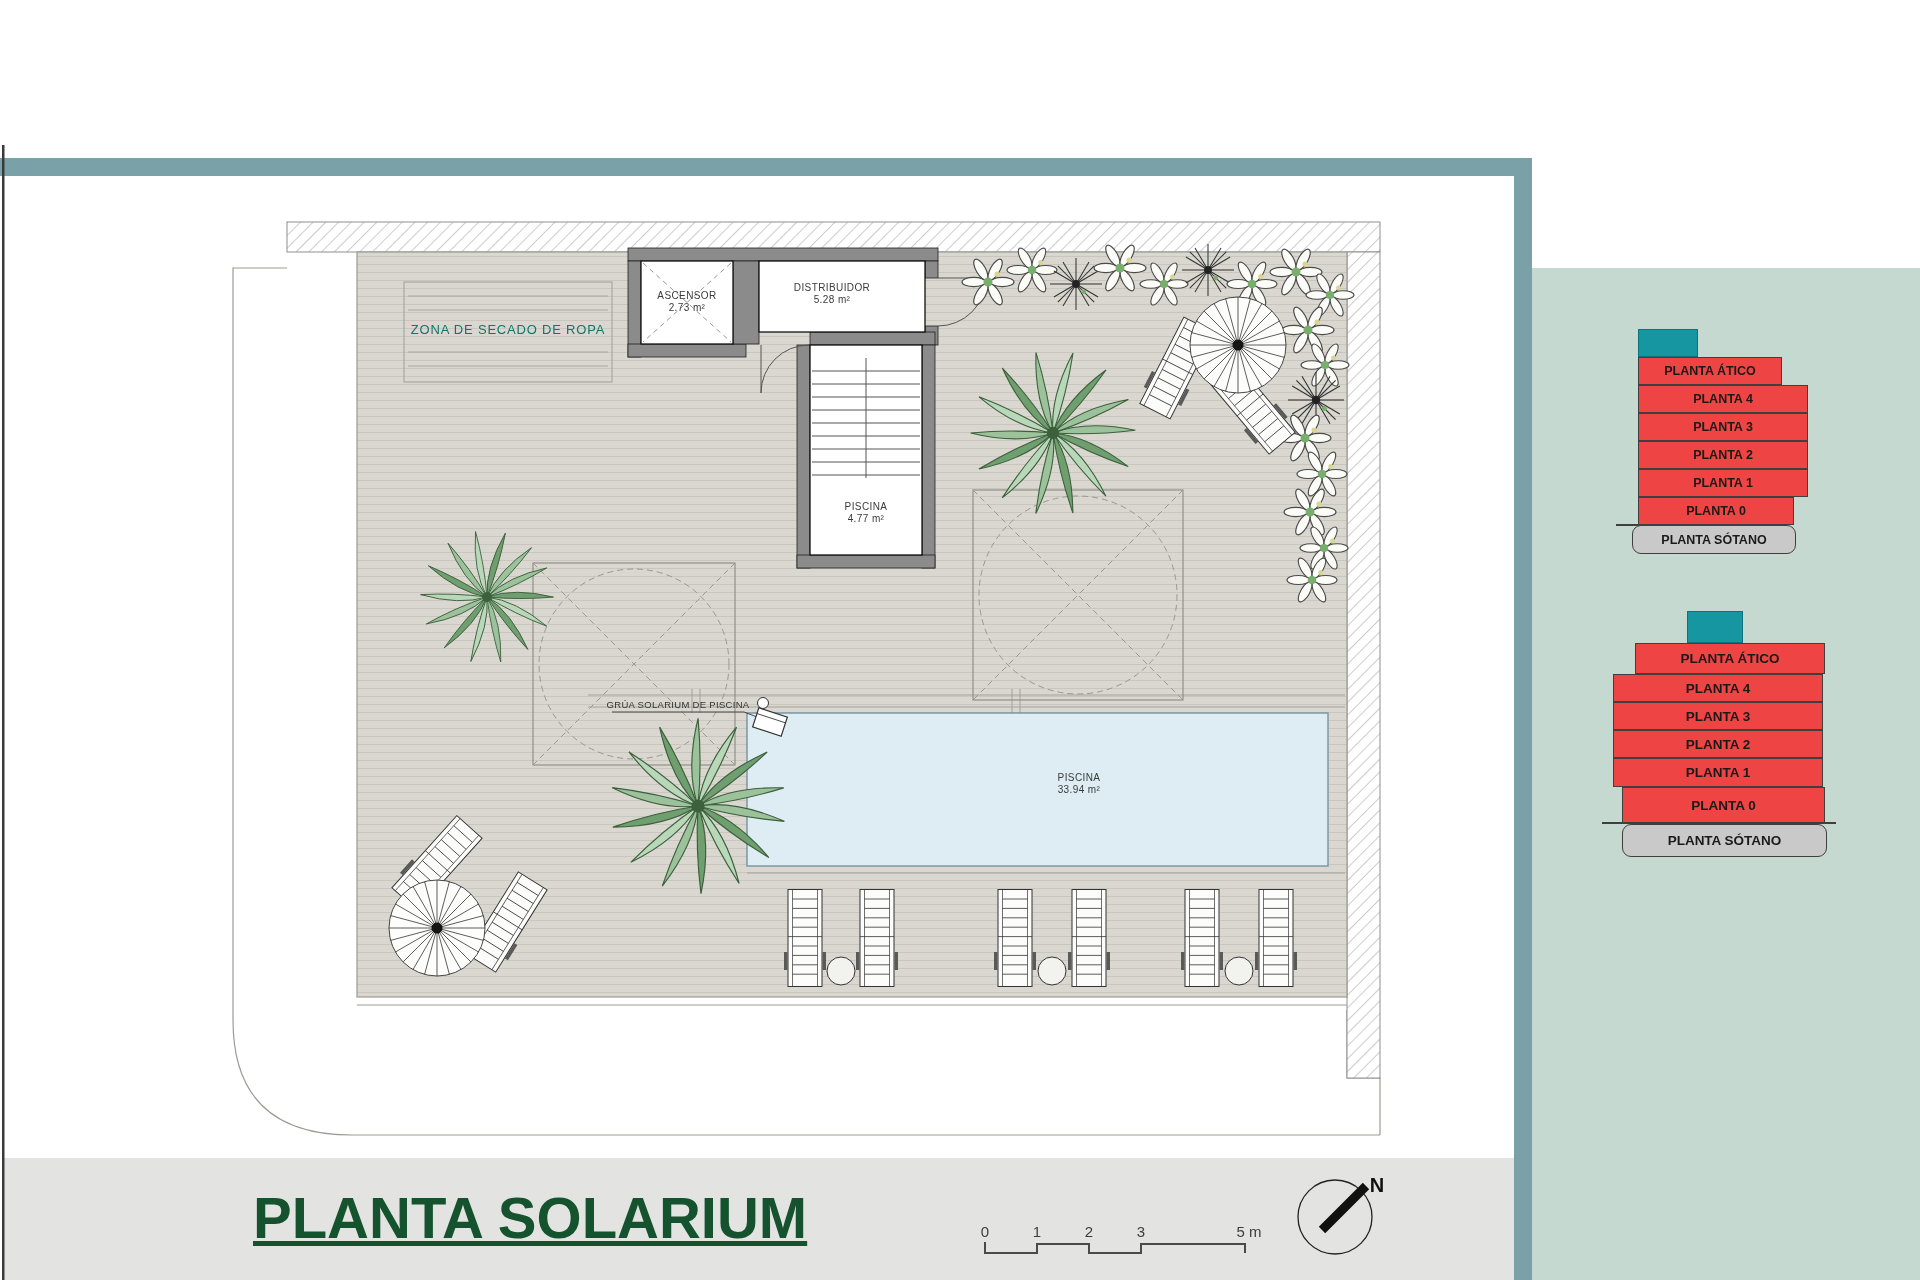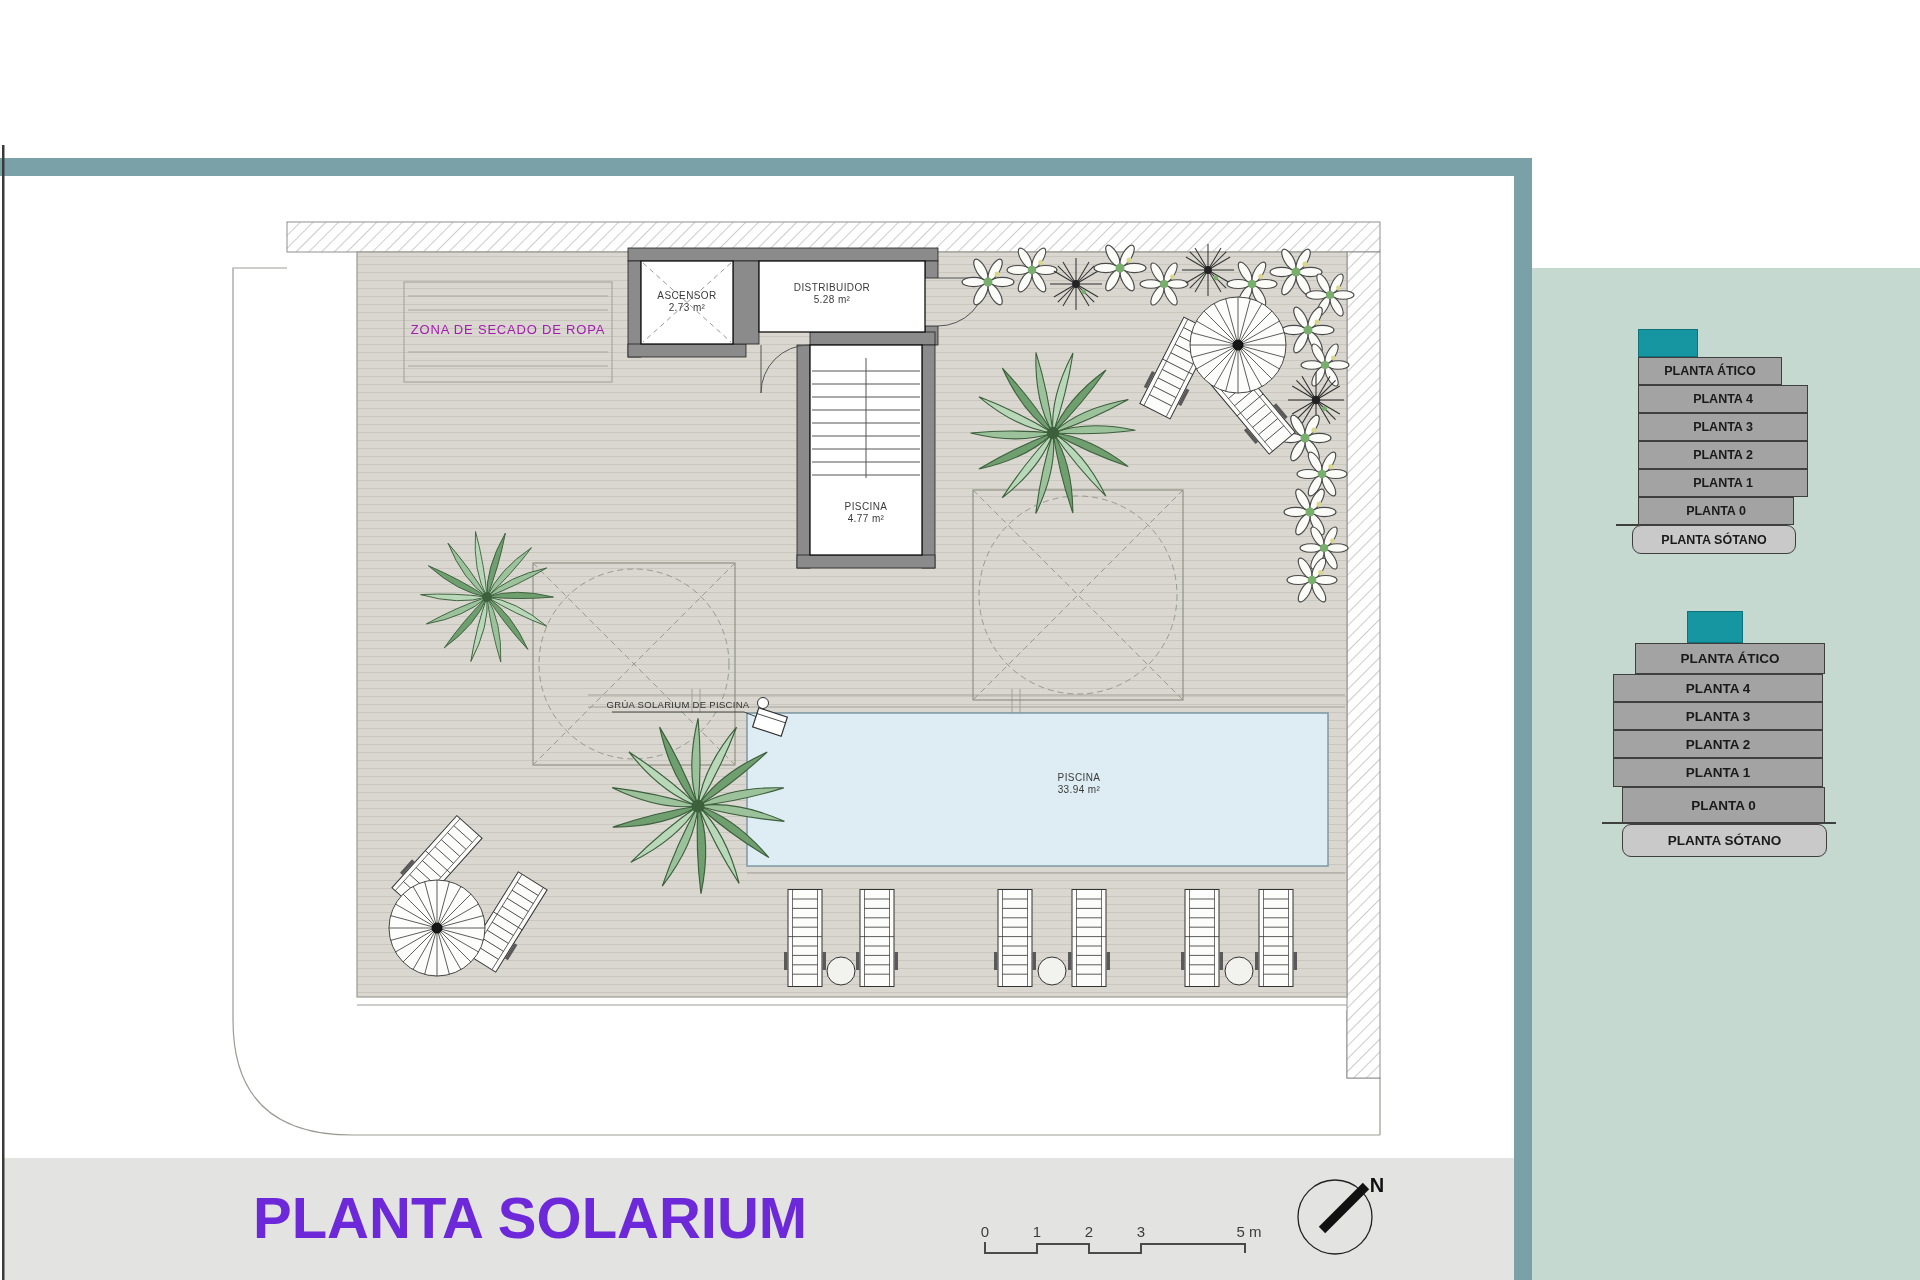--- a/index.html
+++ b/index.html
@@ -5,31 +5,31 @@
   html,body{margin:0;padding:0;background:#fff;}
   .page{position:relative;width:1920px;height:1280px;background:#ffffff;overflow:hidden;
         font-family:"Liberation Sans",sans-serif;}
   .abs{position:absolute;}
   svg{display:block;}
   
   .plan-label{position:absolute;transform:translate(-50%,-50%);text-align:center;
       font:400 10px/11.5px "Liberation Sans",sans-serif;color:#3a3a3a;letter-spacing:.4px;white-space:nowrap;}
   .plan-label .area{font-size:10px;}
   .zona-label{position:absolute;transform:translate(-50%,-50%);font:400 13px "Liberation Sans",sans-serif;
-      color:#a21caf;letter-spacing:.8px;white-space:nowrap;}
+      color:#0f766e;letter-spacing:.8px;white-space:nowrap;}
   .grua-label{position:absolute;transform:translate(-50%,-50%);font:400 9.5px "Liberation Sans",sans-serif;
       color:#333;letter-spacing:.3px;white-space:nowrap;}
   
   .sheet-title{position:absolute;left:253px;top:1186px;font:700 58px/64px "Liberation Sans",sans-serif;
-      color:#6d28d9;letter-spacing:0px;}
+      color:#14532d;letter-spacing:0px;text-decoration:underline;}
   
   .scale-num{position:absolute;transform:translate(-50%,-50%);font:400 15px "Liberation Sans",sans-serif;color:#3d3d3d;white-space:nowrap;}
   .north-label{position:absolute;transform:translate(-50%,-50%);font:700 20px "Liberation Sans",sans-serif;color:#111;}
   
-  .lvl{position:absolute;box-sizing:border-box;border:1px solid #3f3f3f;background:#a3a3a3;
+  .lvl{position:absolute;box-sizing:border-box;border:1px solid #3f3f3f;background:#ef4444;
       display:flex;align-items:center;justify-content:center;
       font:700 12.5px "Liberation Sans",sans-serif;color:#1a1a1a;white-space:nowrap;}
   .stack2 .lvl{font-size:13.5px;}
   .lvl.basement{background:#c9c9c9;border-radius:9px;}
   .teal-block{position:absolute;box-sizing:border-box;background:#1596a0;border:1px solid #0d727b;}
   .ground-line{position:absolute;height:2px;background:#3f3f3f;}
 </style>
 </head>
 <body>
 

